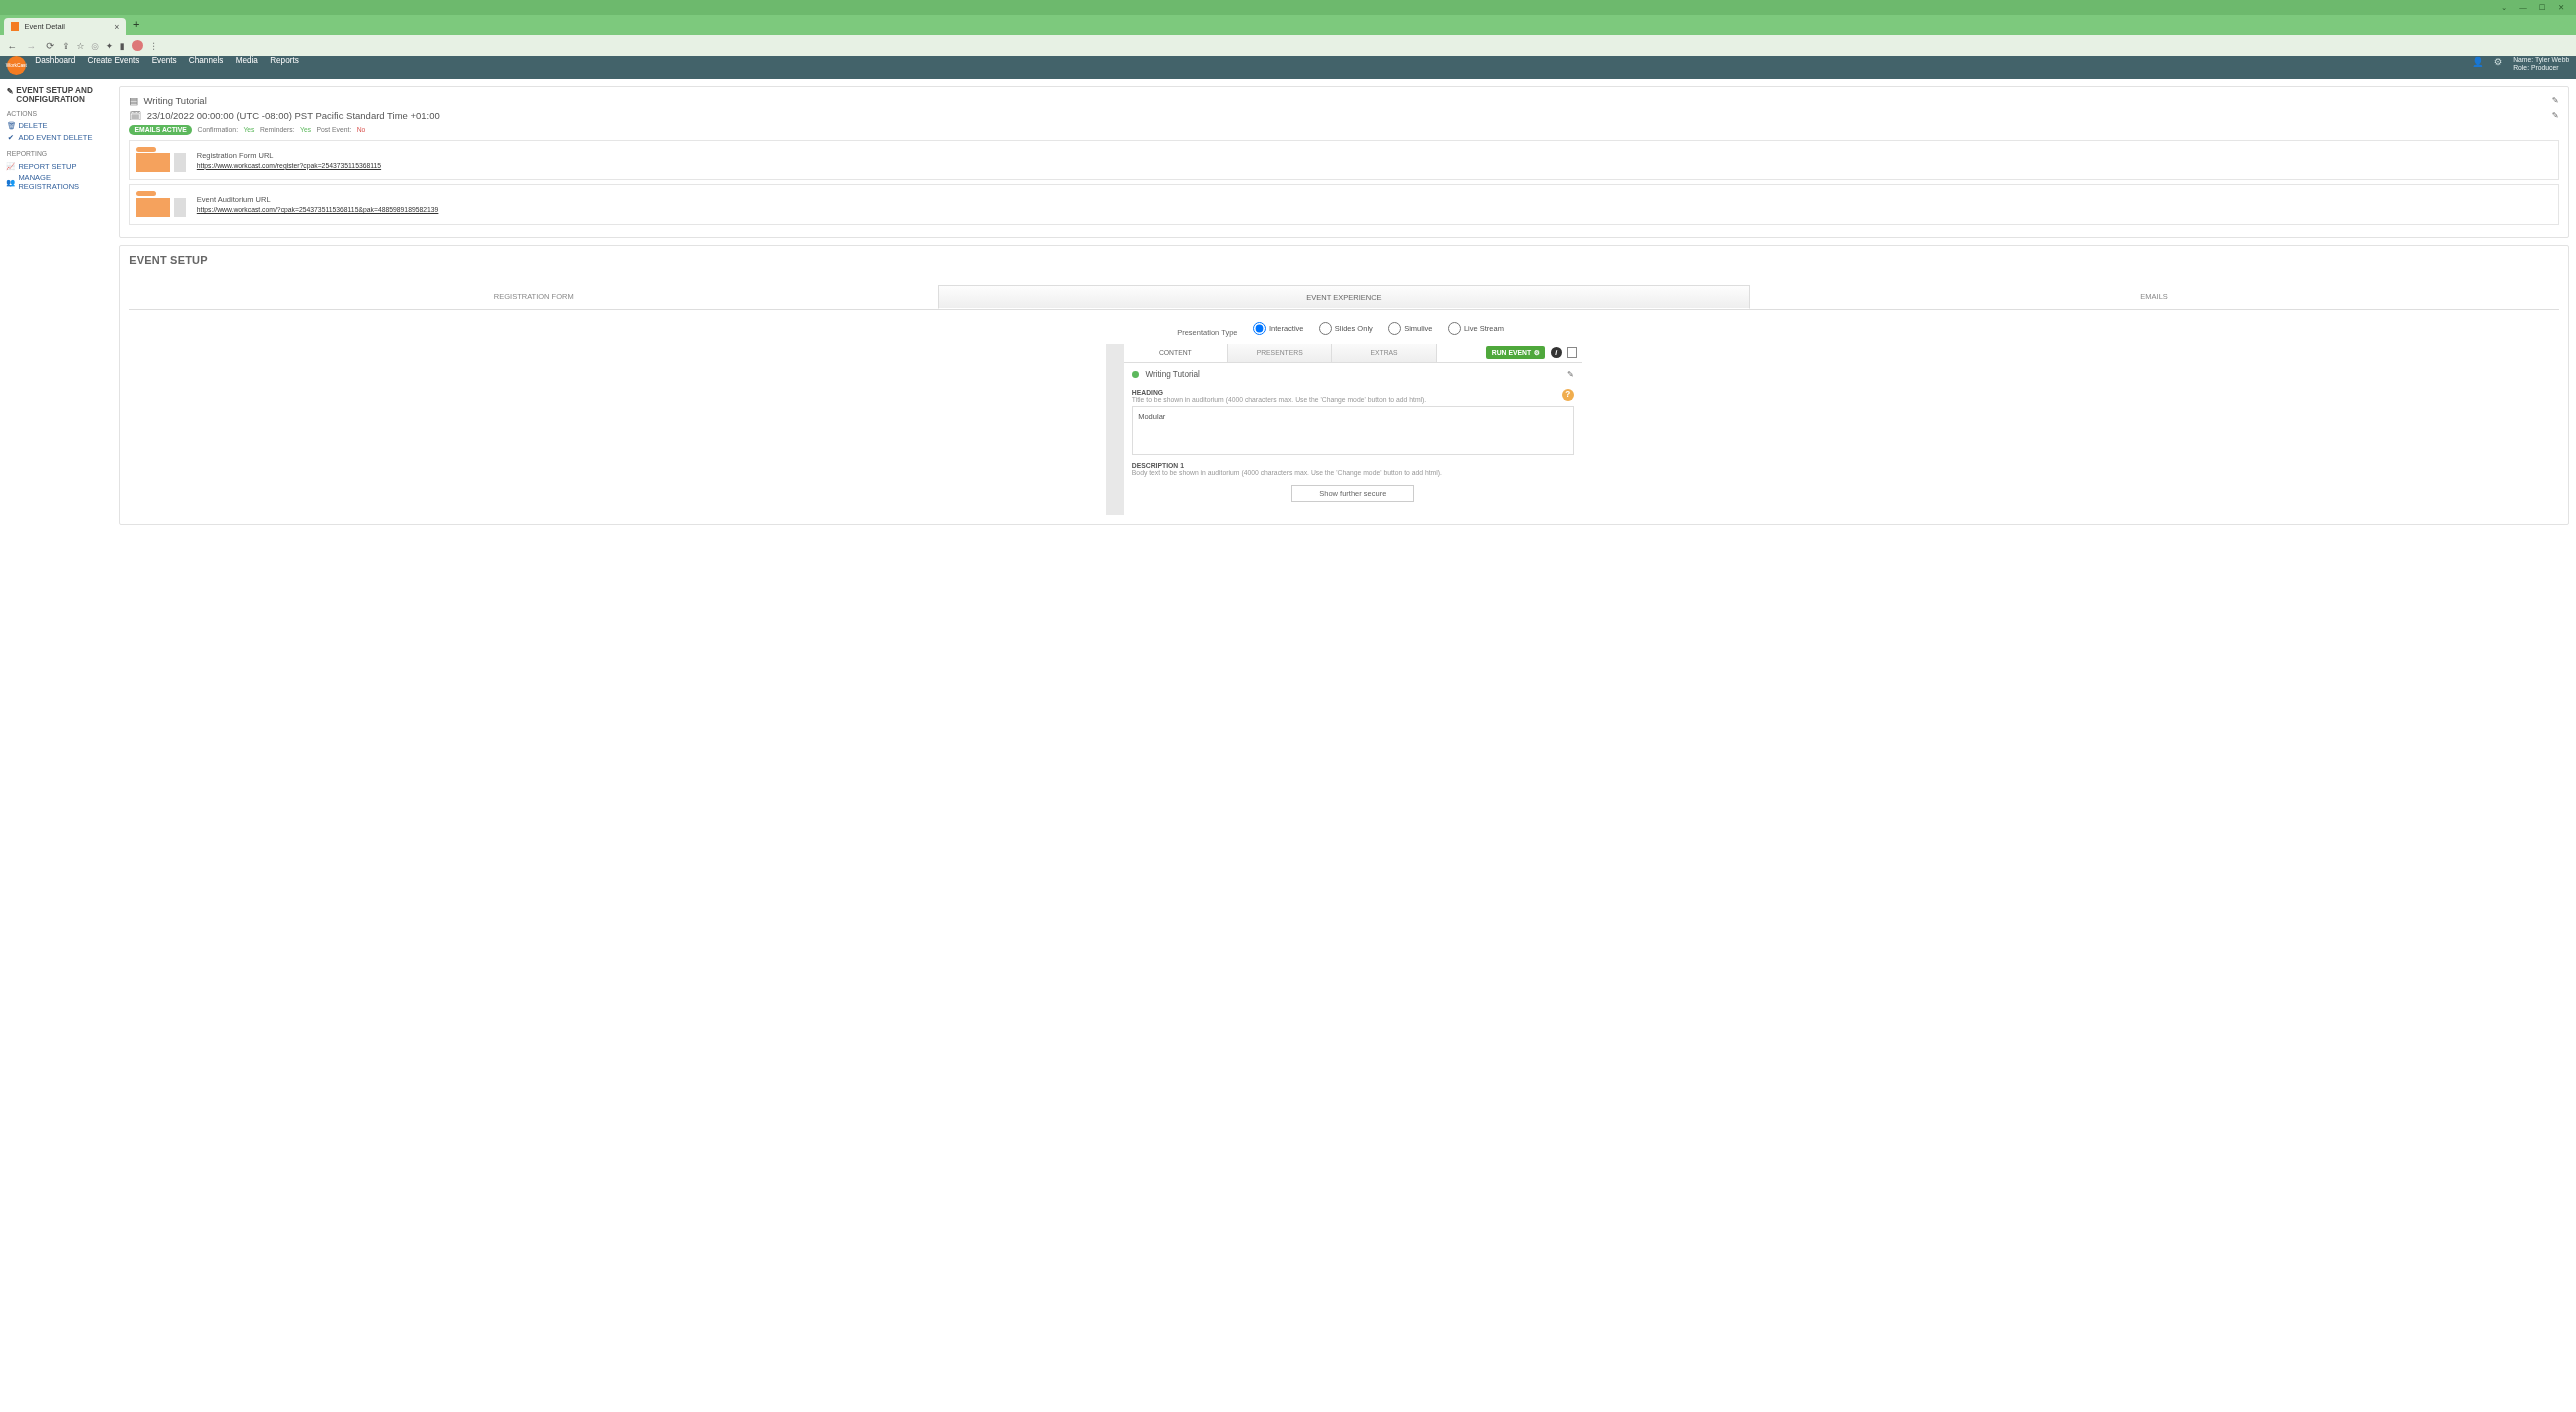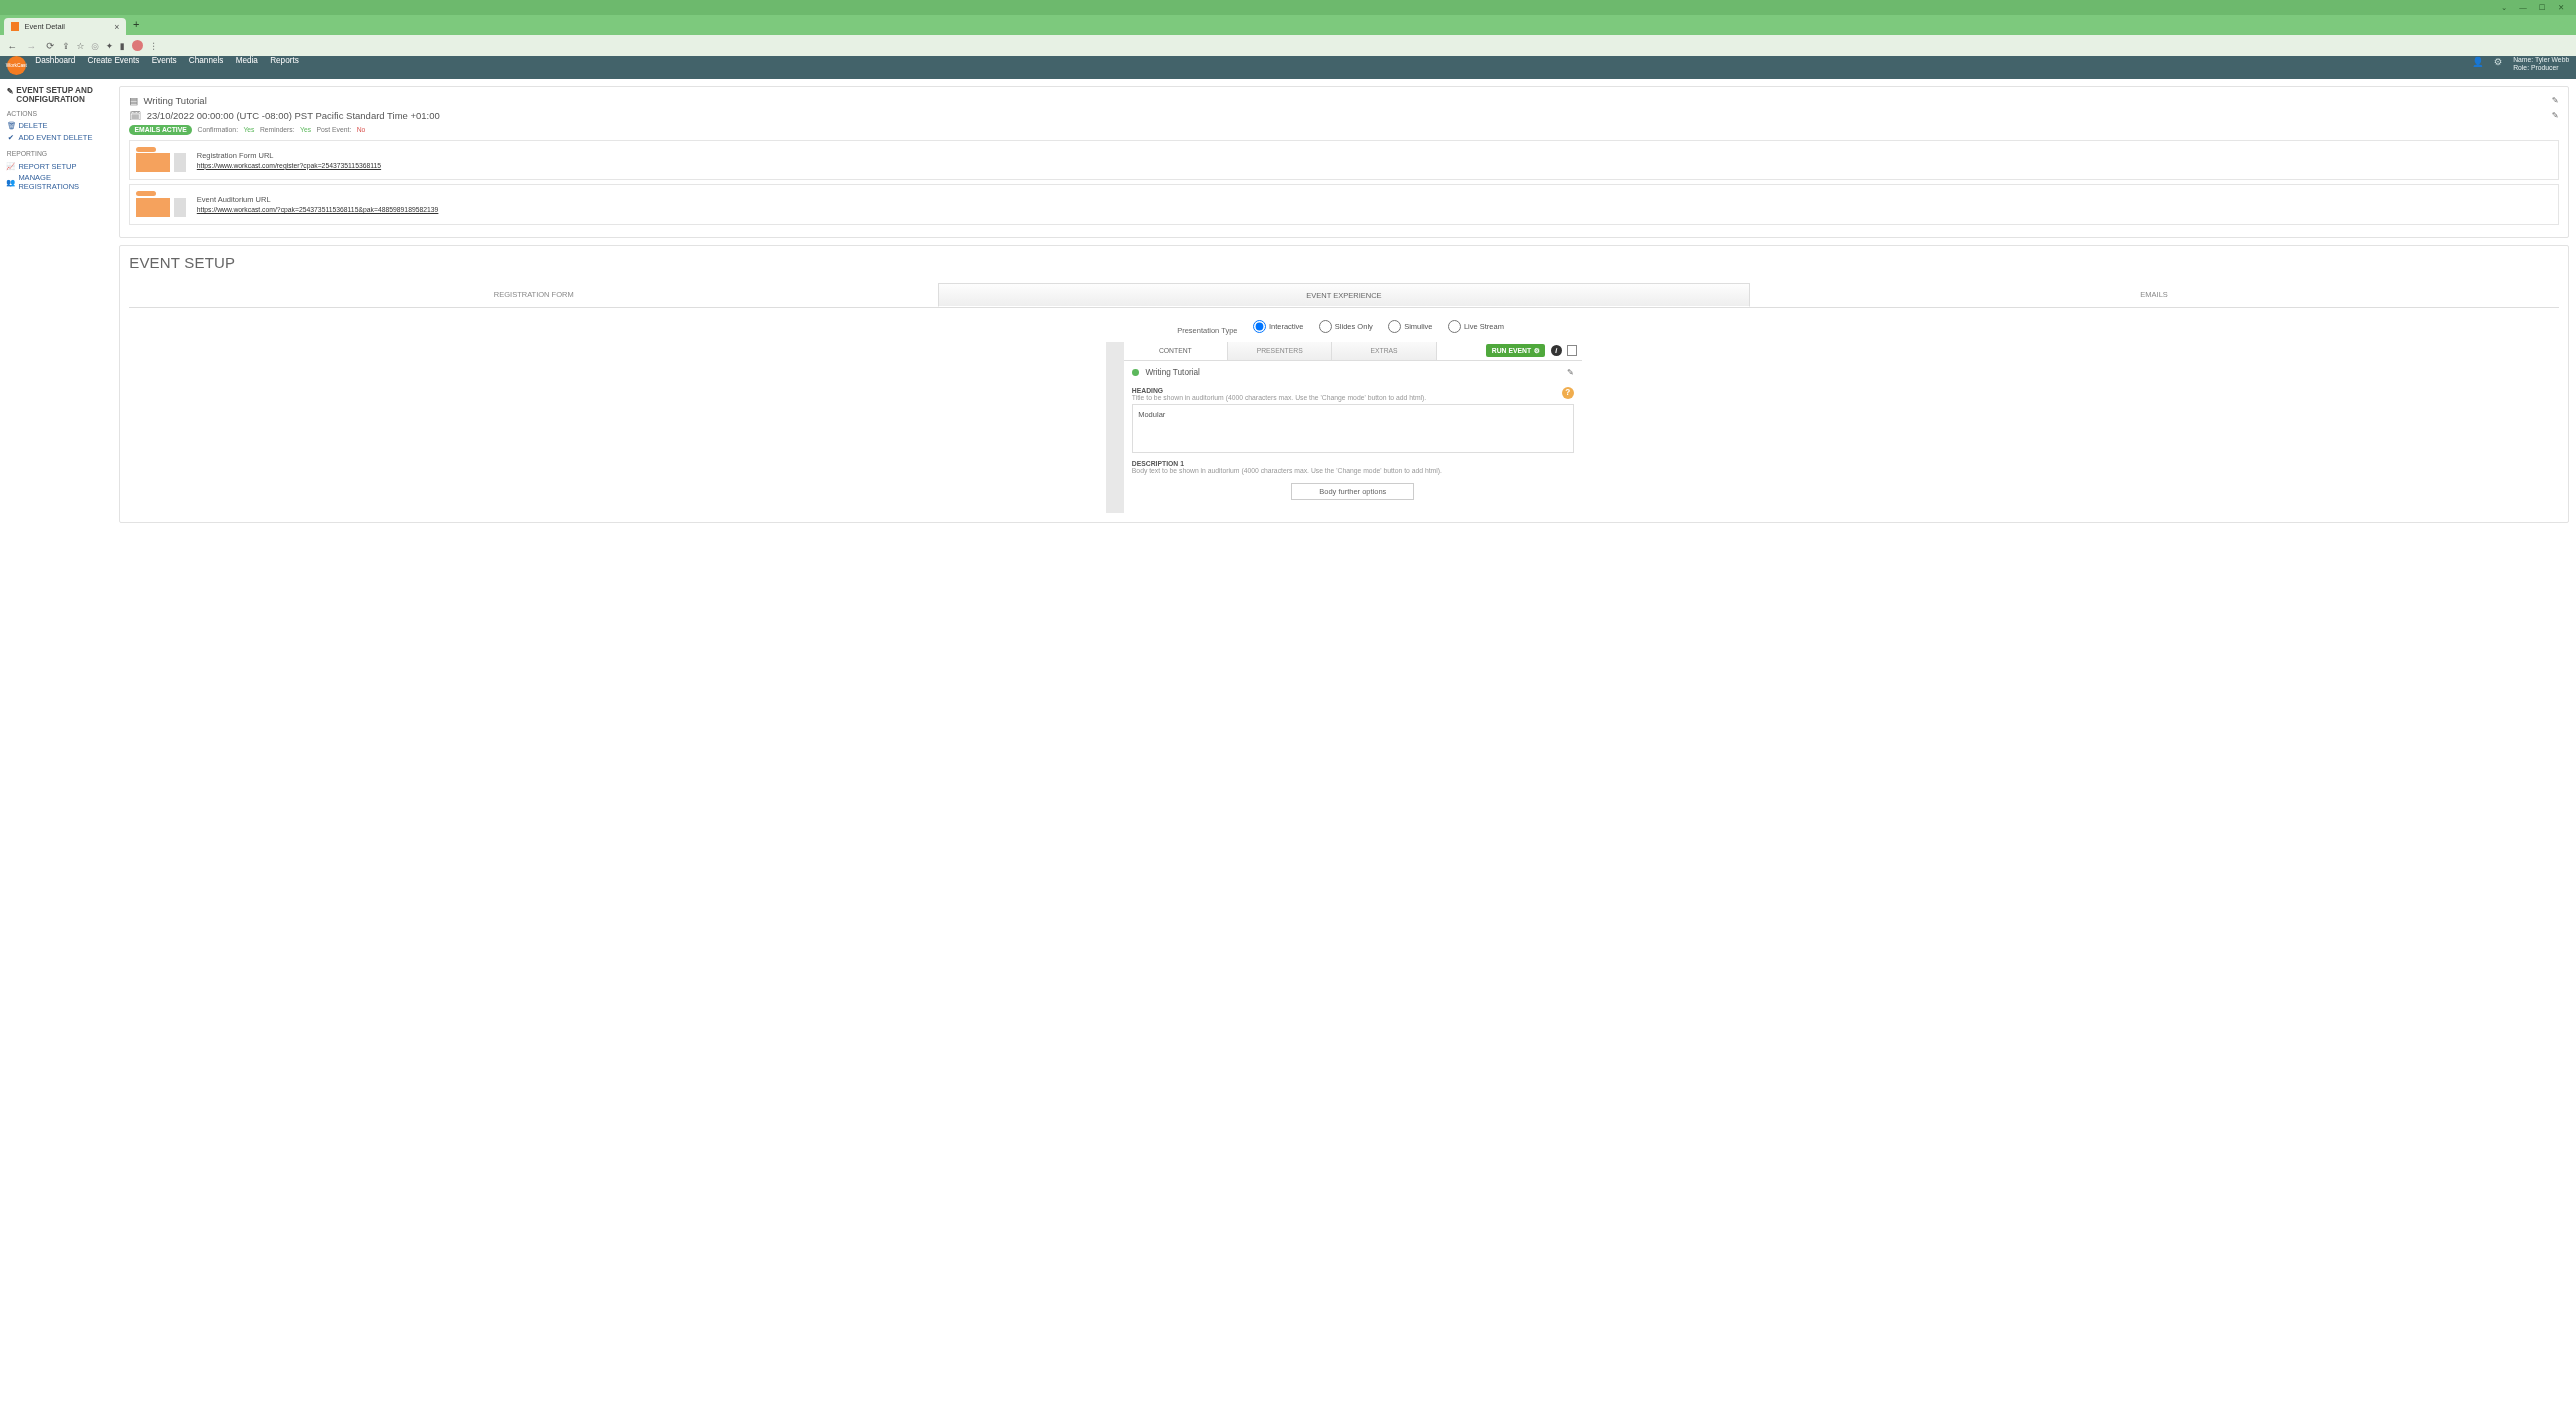--- a/index.html
+++ b/index.html
@@ -51,21 +51,21 @@
   
   .url-block { display:flex; gap:9.5px; align-items:center; border:0.7px solid #e5e5e5; padding:4.1px; margin-bottom:4.1px; }
   .thumb { width:53px; height:30px; background:#fff; display:flex; position:relative;}
   .thumb .bar { position:absolute; top:1.4px; left:1.4px; width:20.4px; height:5.4px; background:#f5a25d; border-radius:2.7px;}
   .thumb .body { position:absolute; top:8.2px; left:1.4px; width:34px; height:19px; background:#f5a25d;}
   .thumb .side { position:absolute; top:8.2px; right:1.4px; width:12.2px; height:19px; background:#ddd;}
   .url-text { font-size:7.5px; }
   .url-text .lbl { color:#555; display:block; margin-bottom:1.4px;}
   .url-text a { color:#333; font-size:6.8px; text-decoration:underline;}
   
-  .setup-title { font-size:15px; color:#666; font-weight:400; margin-bottom:12px; letter-spacing:0.2px;}
+  .setup-title { font-size:11px; color:#666; font-weight:700; margin-bottom:19px; letter-spacing:0.2px;}
   .tabs-row { display:flex; border-bottom:0.7px solid #ddd; }
   .tab-btn { flex:1; text-align:center; padding:6.8px 0; font-size:7.5px; color:#888; background:#fff; cursor:pointer;}
   .tab-btn.active { background:linear-gradient(#fdfdfd,#eee); border:0.7px solid #ddd; border-bottom:0.7px solid #fff; margin-bottom:-0.7px; color:#666;}
   
   .radio-row { text-align:center; padding:12.2px 0 6.8px; font-size:7.5px; color:#555;}
   .radio-row label { margin:0 6.8px; display:inline-flex; align-items:center; gap:2.7px;}
   .radio-row .pt-label { margin-right:6.8px; color:#666;}
   
   .content-area { width: 476px; margin:0 auto; display:flex; }
   .grey-strip { width:17.7px; background:#e8e8e8;}
@@ -268,21 +268,21 @@
                 <div class="field-label">HEADING</div>
                 <div class="field-hint">Title to be shown in auditorium (4000 characters max. Use the 'Change mode' button to add html).</div>
               </div>
               <textarea class="textarea-box" style="">Modular</textarea>
 
               <div style="height:5.4px;"></div>
               <div class="field-label">DESCRIPTION 1</div>
               <div class="field-hint">Body text to be shown in auditorium (4000 characters max. Use the 'Change mode' button to add html).</div>
 
               <div class="show-more-wrap">
-                <div class="show-more">Body further options</div>
+                <div class="show-more">Show further secure</div>
               </div>
             </div>
           </div>
         </div>
       </div>
     </div>
   </div>
 </div>
 
 

